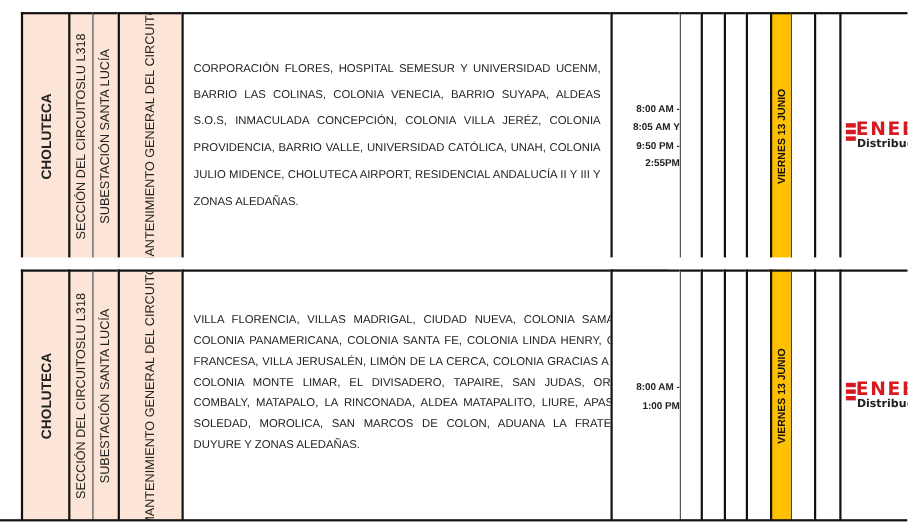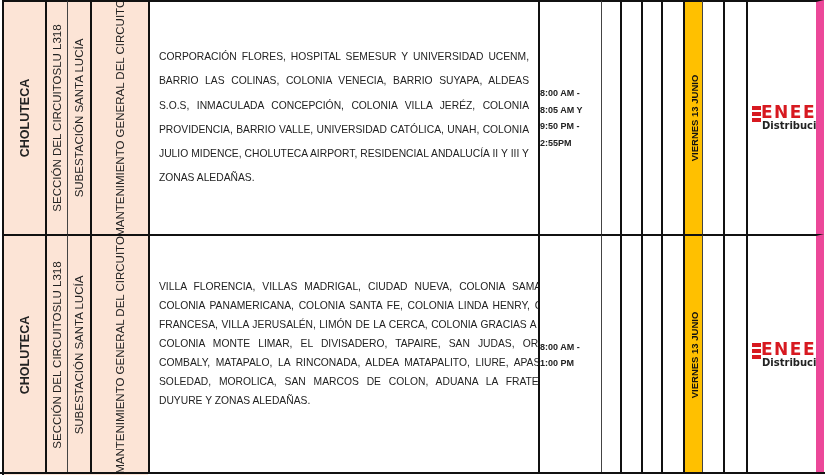--- a/index.html
+++ b/index.html
@@ -1,32 +1,32 @@
 <!DOCTYPE html>
 <html><head>
   <meta charset="utf-8">
   <style>
     html, body { margin: 0; padding: 0; background: #ffffff; }
     body { width: 825px; height: 475px; overflow: hidden; position: relative; font-family: "Liberation Sans", sans-serif; }
     .sheet { position: absolute; left: 0; top: 0; width: 825px; height: 475px; }
     .row { position: absolute; left: 0; width: 825px; }
-    .cell { position: absolute; top: 0; bottom: 0; box-sizing: border-box; border-left: 2px solid #111; border-top: 2px solid #111; overflow: hidden; }
+    .cell { position: absolute; top: 11px; bottom: 0; box-sizing: border-box; border-left: 2px solid #111; border-top: 2px solid #111; overflow: hidden; margin-left: 17px; }
     .cell.last { border-right: 8px solid #ec4899; }
     .salmon { background: #fce4d6; }
     .yellow { background: #ffc000; }
     .white { background: #ffffff; }
     .thin { border-left: 1px solid #444; }
     .vert { position: absolute; left: 50%; top: 50%; transform: translate(-50%, -50%) rotate(-90deg); white-space: nowrap; color: #222; }
     .vert.bold { font-weight: bold; font-size: 12.5px; }
     .vert.norm { font-size: 11.5px; }
     .vert.date { font-weight: bold; font-size: 9.5px; color: #111; }
     .desc { position: absolute; left: 9px; right: 9px; top: 50%; transform: translateY(-50%); font-size: 10.3px; color: #222; text-align: justify; text-align-last: left; }
     .desc.r1 { line-height: 24.3px; }
     .desc.r2 { line-height: 19px; }
-    .time { position: absolute; left: 0; right: 0; top: 50%; transform: translateY(-50%); text-align: left; font-weight: bold; font-size: 9px; line-height: 16.5px; color: #222; }
+    .time { position: absolute; left: 0; right: 0; top: 50%; transform: translateY(-50%); text-align: right; font-weight: bold; font-size: 9px; line-height: 16.5px; color: #222; }
     .logo { position: absolute; left: 4px; top: 50%; transform: translateY(-50%); width: 74px; height: 26px; }
     .logo-mark { position: absolute; left: 0; top: 1px; width: 9px; height: 22px; }
     .logo-mark span { position: absolute; left: 0; width: 9px; background: #d71920; }
     .logo-word { position: absolute; left: 9px; top: -3px; font-size: 17px; font-weight: bold; color: #d71920; letter-spacing: 1.5px; font-family: "DejaVu Sans", sans-serif; }
     .logo-sub { position: absolute; left: 10px; top: 15px; font-size: 10px; font-weight: bold; color: #222; font-family: "DejaVu Sans", sans-serif; }
     .bottom-line { position: absolute; left: 0; width: 825px; height: 2px; background: #111; }
   </style>
 </head>
 <body>
 

